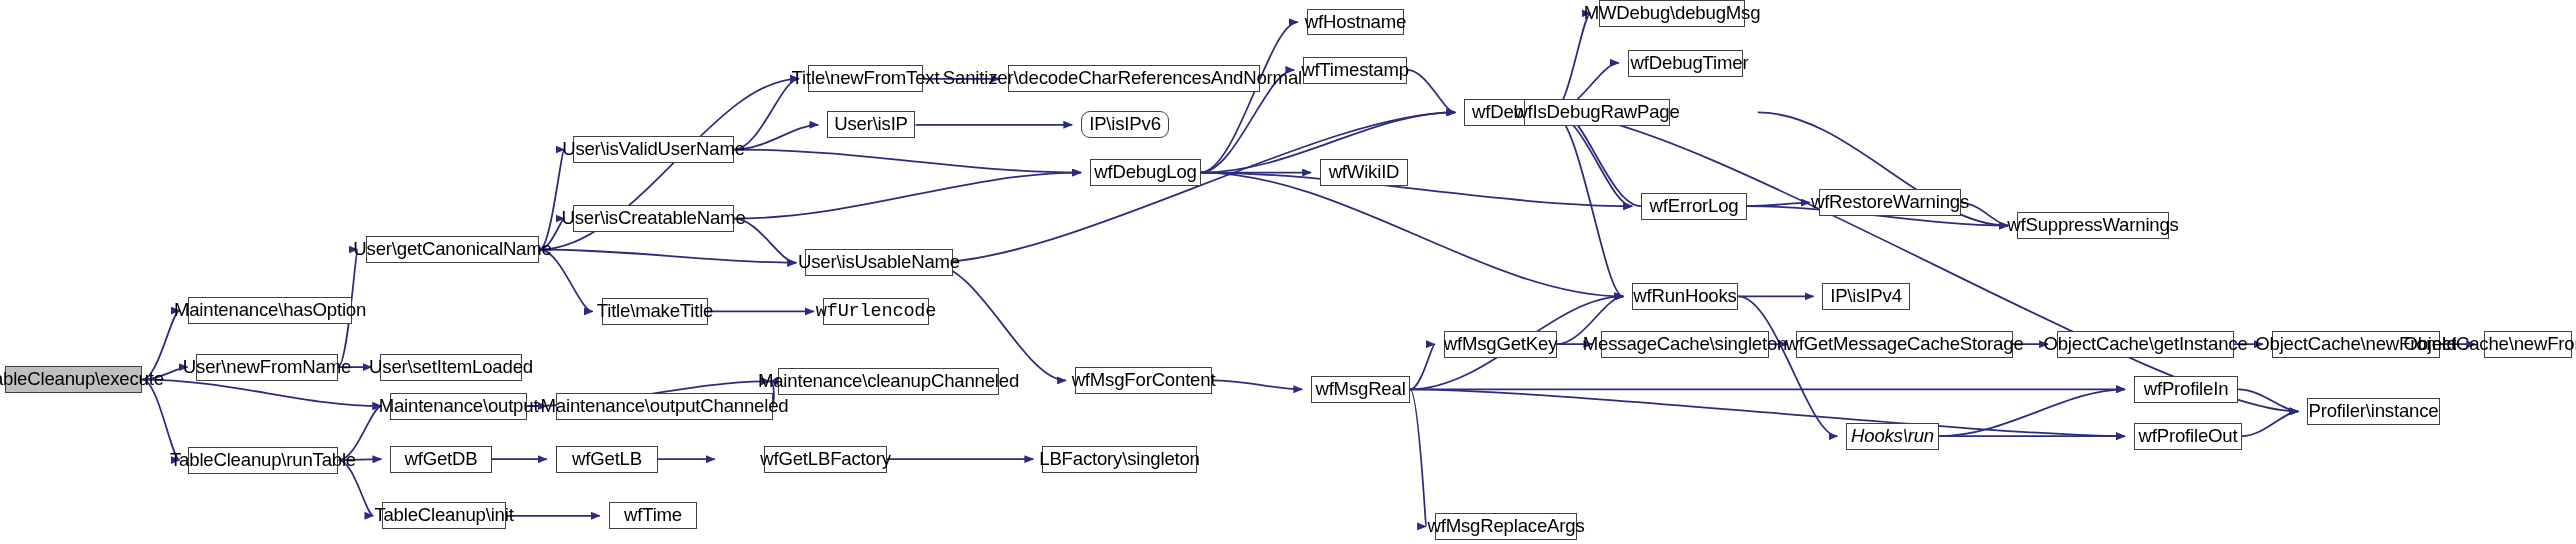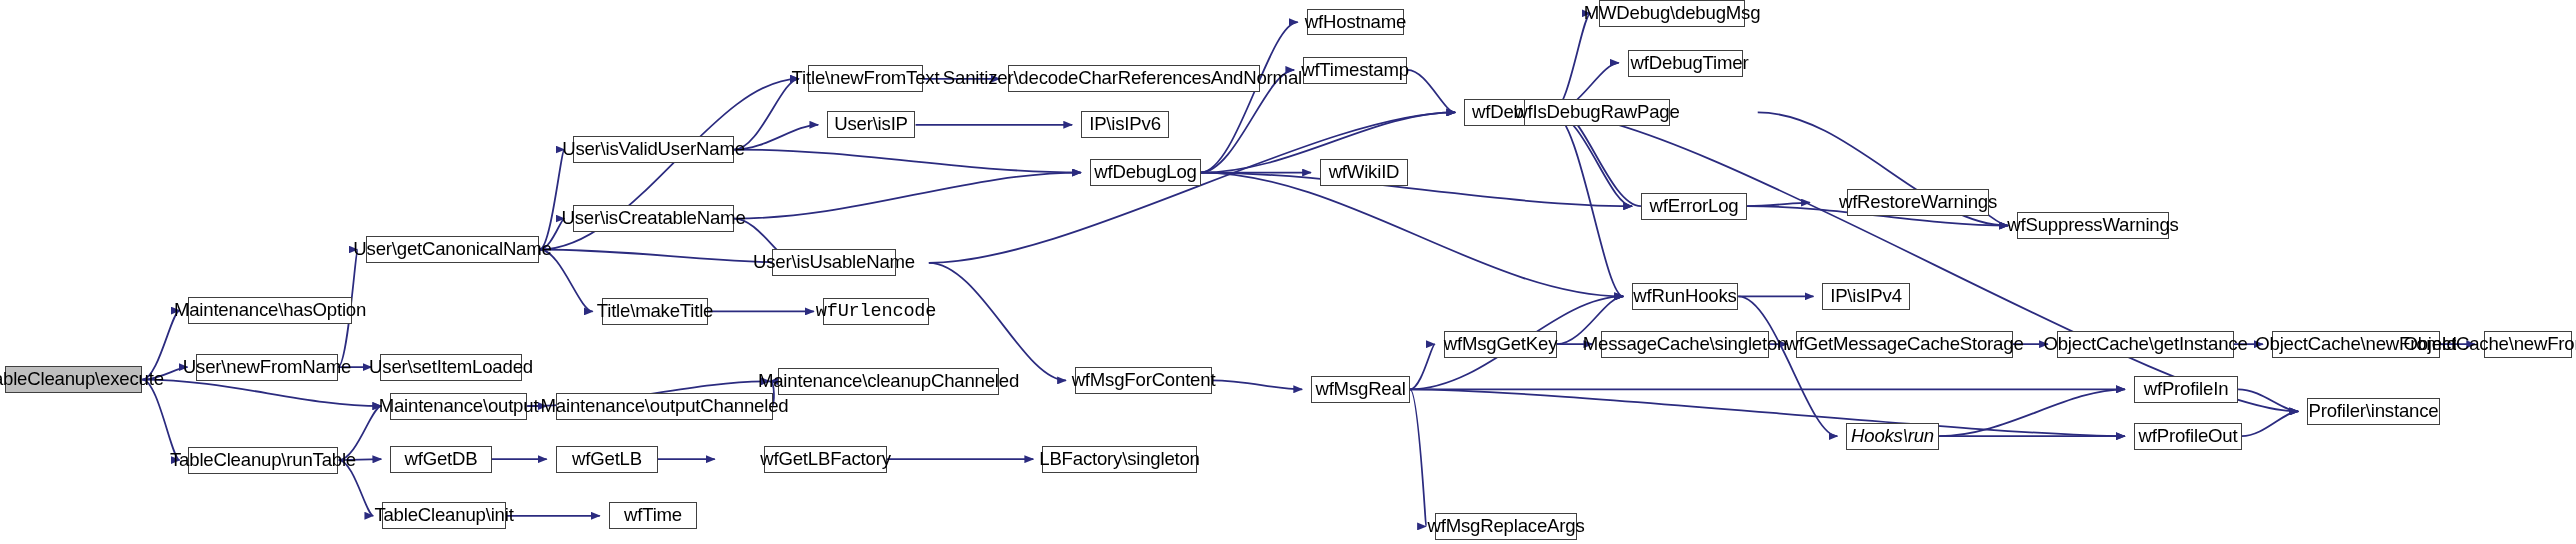--- a/index.html
+++ b/index.html
@@ -102,37 +102,37 @@
       <div class="node" style="left: 556px; top: 393px; width: 217px; height: 26.5px;">Maintenance\outputChanneled</div>
       <div class="node" style="left: 778px; top: 368px; width: 221px; height: 26.5px;">Maintenance\cleanupChanneled</div>
       <div class="node" style="left: 390px; top: 446px; width: 102px; height: 26.5px;">wfGetDB</div>
       <div class="node" style="left: 556px; top: 446px; width: 102px; height: 26.5px;">wfGetLB</div>
       <div class="node" style="left: 764px; top: 446px; width: 123px; height: 26.5px;">wfGetLBFactory</div>
       <div class="node" style="left: 1042px; top: 446px; width: 155px; height: 26.5px;">LBFactory\singleton</div>
       <div class="node" style="left: 382px; top: 502px; width: 124px; height: 26.5px;">TableCleanup\init</div>
       <div class="node" style="left: 609px; top: 502px; width: 88px; height: 26.5px;">wfTime</div>
       <div class="node" style="left: 573px; top: 136px; width: 161px; height: 26.5px;">User\isValidUserName</div>
       <div class="node" style="left: 573px; top: 205px; width: 161px; height: 26.5px;">User\isCreatableName</div>
-      <div class="node" style="left: 772px; top: 249px; width: 124px; height: 26.5px;">User\isUsableName</div>
+      <div class="node" style="left: 805px; top: 249px; width: 148px; height: 26.5px;">User\isUsableName</div>
       <div class="node" style="left: 602px; top: 298px; width: 106px; height: 26.5px;">Title\makeTitle</div>
       <div class="node" style="left: 823px; top: 298px; width: 106px; height: 26.5px; font-family: Liberation Mono, monospace;">wfUrlencode</div>
       <div class="node" style="left: 808px; top: 65px; width: 115px; height: 26.5px;">Title\newFromText</div>
       <div class="node" style="left: 827px; top: 111px; width: 88px; height: 26.5px;">User\isIP</div>
       <div class="node" style="left: 1008px; top: 65px; width: 252px; height: 26.5px;">Sanitizer\decodeCharReferencesAndNormalize</div>
-      <div class="node" style="left: 1081px; top: 111px; width: 88px; height: 26.5px;">IP\isIPv6</div>
+      <div class="node" style="left: 1081px; top: 111px; width: 88px; height: 26.5px; border-radius: 9px;">IP\isIPv6</div>
       <div class="node" style="left: 1090px; top: 159px; width: 111px; height: 26.5px;">wfDebugLog</div>
       <div class="node" style="left: 1307px; top: 8.8px; width: 97px; height: 26.5px;">wfHostname</div>
       <div class="node" style="left: 1303px; top: 57px; width: 104px; height: 26.5px;">wfTimestamp</div>
       <div class="node" style="left: 1320px; top: 159px; width: 88px; height: 26.5px;">wfWikiID</div>
       <div class="node" style="left: 1464px; top: 99px; width: 88px; height: 26.5px;">wfDebug</div>
       <div class="node" style="left: 1599px; top: 0px; width: 146px; height: 26.5px;">MWDebug\debugMsg</div>
       <div class="node" style="left: 1628px; top: 50px; width: 115px; height: 26.5px; padding-left: 8px;">wfDebugTimer</div>
       <div class="node" style="left: 1524px; top: 99px; width: 146px; height: 26.5px;">wfIsDebugRawPage</div>
       <div class="node" style="left: 1641px; top: 193px; width: 106px; height: 26.5px;">wfErrorLog</div>
-      <div class="node" style="left: 1819px; top: 189px; width: 142px; height: 26.5px; margin-left: 28px;">wfRestoreWarnings</div>
+      <div class="node" style="left: 1819px; top: 189px; width: 142px; height: 26.5px;">wfRestoreWarnings</div>
       <div class="node" style="left: 2017px; top: 212px; width: 152px; height: 26.5px;">wfSuppressWarnings</div>
       <div class="node" style="left: 1632px; top: 283px; width: 106px; height: 26.5px;">wfRunHooks</div>
       <div class="node" style="left: 1822px; top: 283px; width: 88px; height: 26.5px;">IP\isIPv4</div>
       <div class="node" style="left: 1075px; top: 367px; width: 137px; height: 26.5px;">wfMsgForContent</div>
       <div class="node" style="left: 1311px; top: 376px; width: 99px; height: 26.5px;">wfMsgReal</div>
       <div class="node" style="left: 1444px; top: 331px; width: 113px; height: 26.5px;">wfMsgGetKey</div>
       <div class="node" style="left: 1601px; top: 331px; width: 168px; height: 26.5px;">MessageCache\singleton</div>
       <div class="node" style="left: 1796px; top: 331px; width: 217px; height: 26.5px;">wfGetMessageCacheStorage</div>
       <div class="node" style="left: 2057px; top: 331px; width: 177px; height: 26.5px;">ObjectCache\getInstance</div>
       <div class="node" style="left: 2272px; top: 331px; width: 168px; height: 26.5px;">ObjectCache\newFromId</div>

